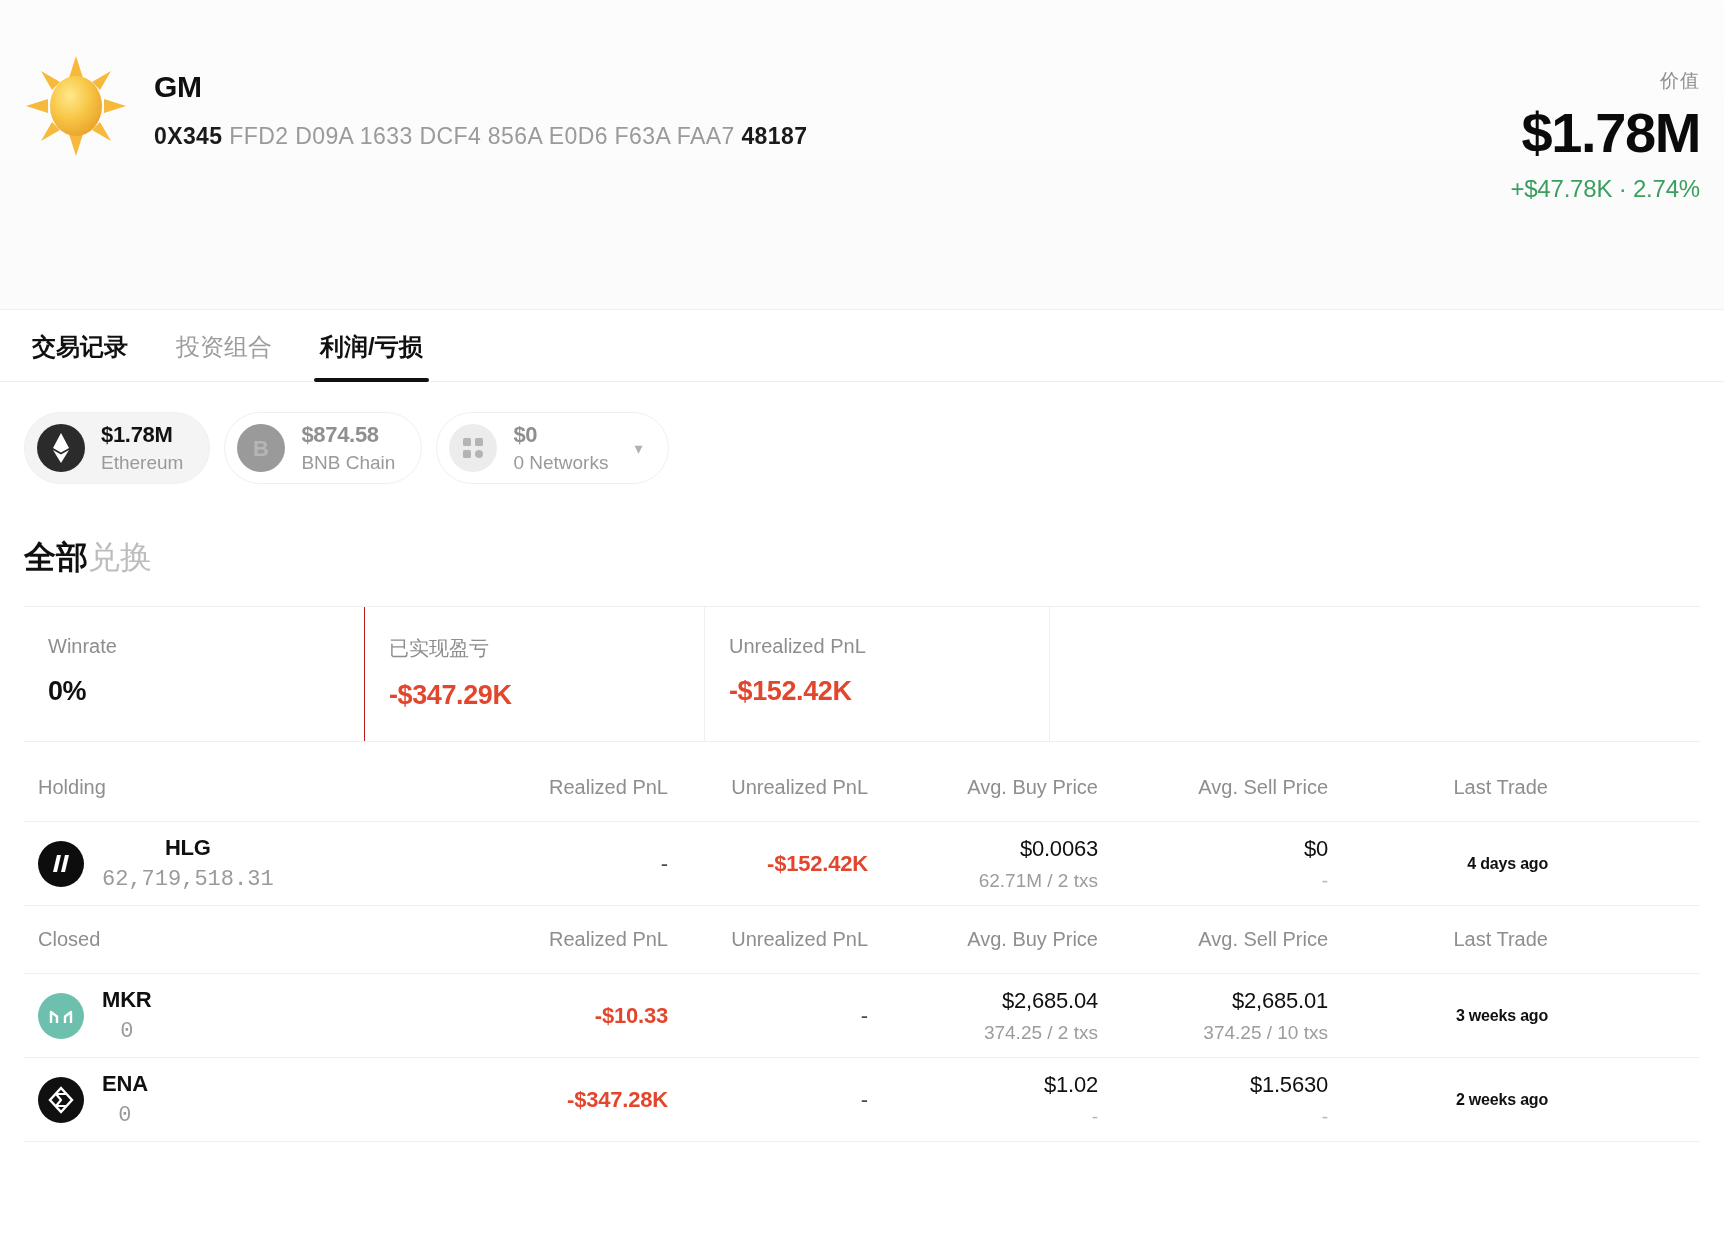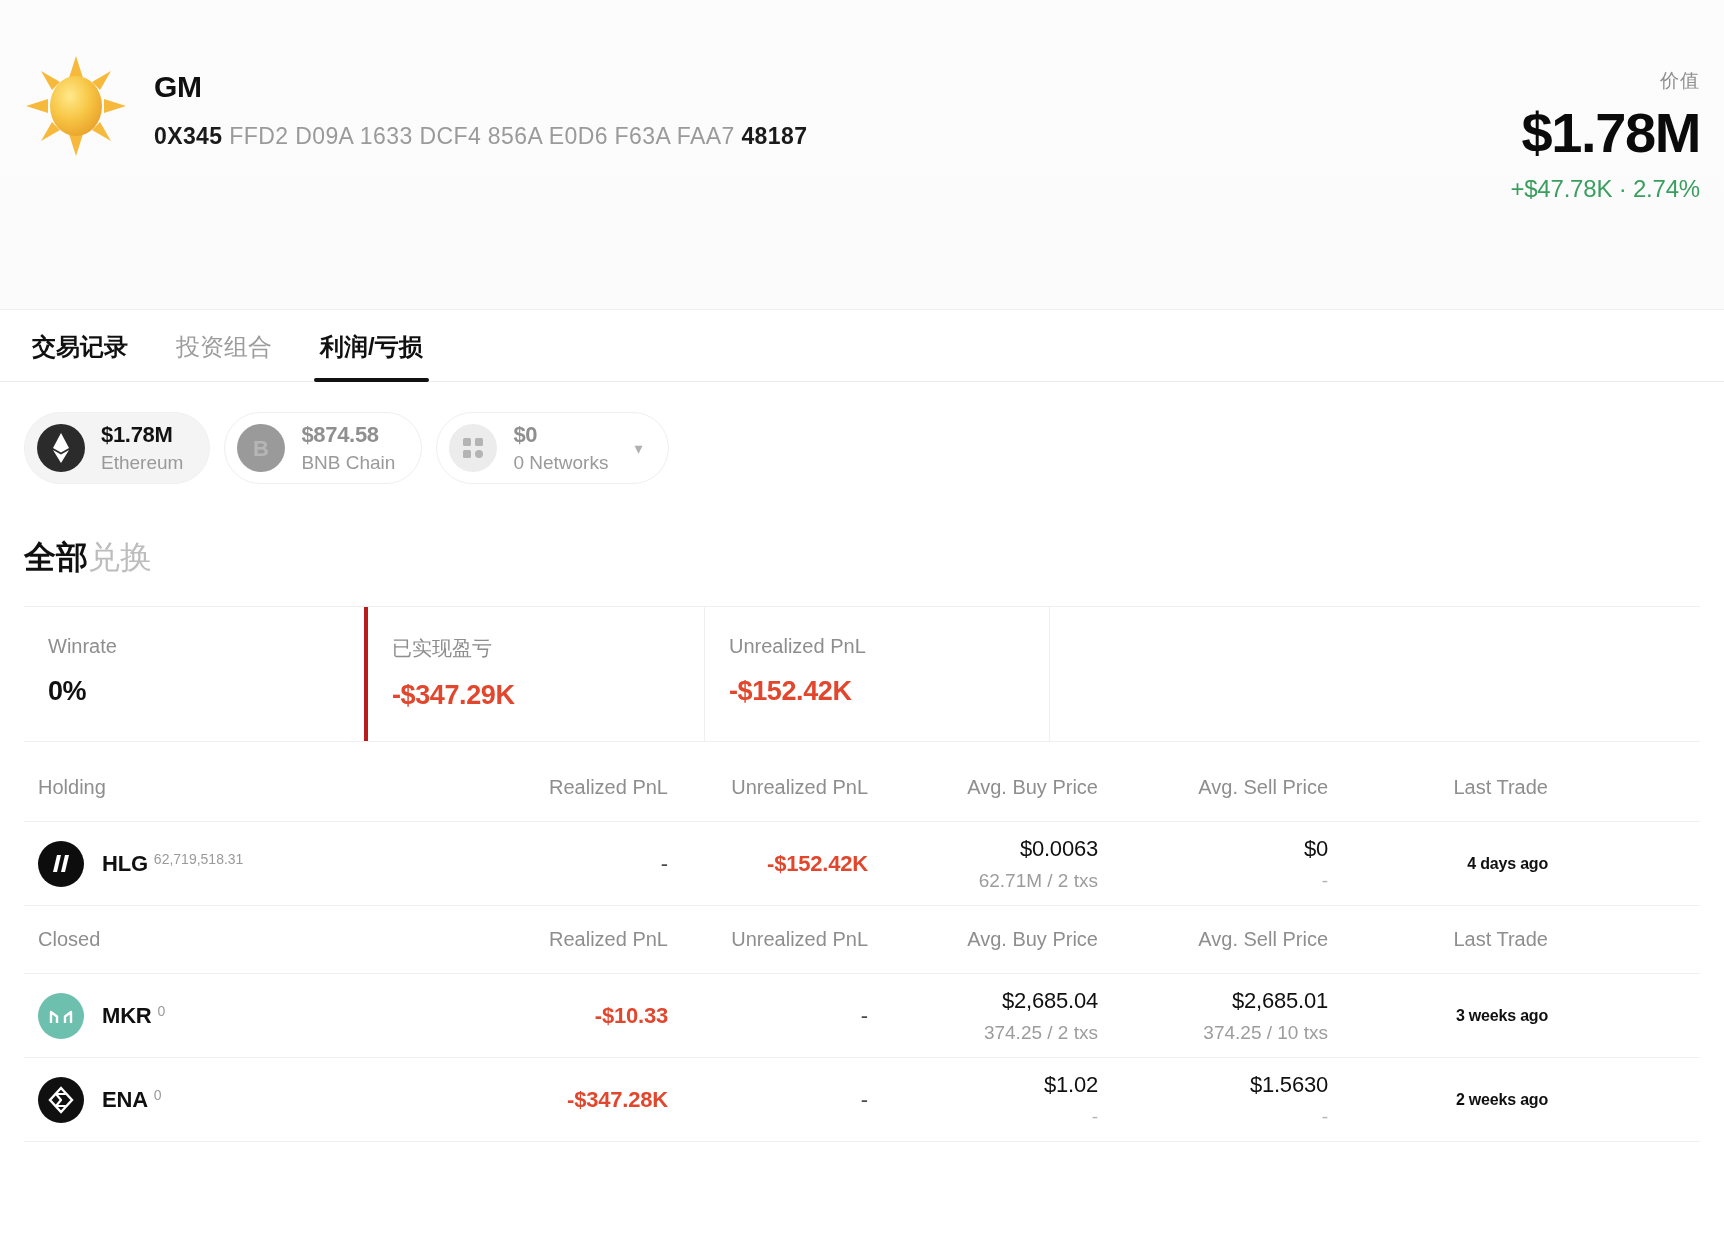--- a/index.html
+++ b/index.html
@@ -142,21 +142,21 @@
     margin: 0 24px;
     border-top: 1px solid #efefef;
     border-bottom: 1px solid #efefef;
   }
   .stat {
     padding: 28px 0 30px 24px;
     min-height: 112px;
     flex: 0 0 auto;
   }
   .stat.s1 { width: 340px; }
-  .stat.s2 { width: 340px; border-left: 4px solid #b91c1c; }
+  .stat.s2 { width: 340px; border-left: 1px solid #b91c1c; }
   .stat.s3 { width: 345px; border-left: 1px solid #efefef; }
   .stat.s4 { flex: 1; border-left: 1px solid #efefef; }
   .stat-label { font-size: 20px; color: #8e8e8e; }
   .stat-value { margin-top: 18px; font-size: 27px; font-weight: bold; letter-spacing: -0.4px; color: #101010; }
   .stat-value.neg { color: #e2462c; }
 
   
   .table { margin: 12px 24px; }
   .trow {
     display: flex;
@@ -169,23 +169,23 @@
   .c-num { flex: 1; text-align: right; padding-right: 6px; }
   .c-rpnl { max-width: 180px; }
   .c-upnl { max-width: 200px; }
   .c-buy  { max-width: 230px; }
   .c-sell { max-width: 230px; }
   .c-last { width: 230px; flex: 0 0 230px; text-align: right; padding-right: 16px; }
 
   .th { font-size: 20px; color: #8e8e8e; font-weight: normal; }
   .token-logo { width: 46px; height: 46px; border-radius: 50%; flex: 0 0 46px; }
   .token-logo svg { display: block; width: 46px; height: 46px; }
-  .token-texts { display: flex; flex-direction: row; gap: 6px; }
+  .token-texts { display: flex; flex-direction: column; gap: 6px; text-align: center; }
   .token-sym { font-size: 22px; font-weight: bold; color: #101010; letter-spacing: -0.2px; }
-  .token-qty { font-size: 14px; color: #9a9a9a; }
+  .token-qty { font-size: 22px; color: #9a9a9a; font-family: Liberation Mono, monospace; }
 
   .cell-main { font-size: 22px; color: #101010; letter-spacing: -0.2px; }
   .cell-main.neg { color: #e2462c; font-weight: bold; }
   .cell-main.dash { color: #4a4a4a; }
   .cell-sub { font-size: 19px; color: #9c9c9c; margin-top: 8px; }
   .cell-sub.dash { color: #b4b4b4; }
   .cell-last { font-size: 16px; color: #101010; font-weight: bold; letter-spacing: -0.2px; }
 </style>
 </head>
 <body>

